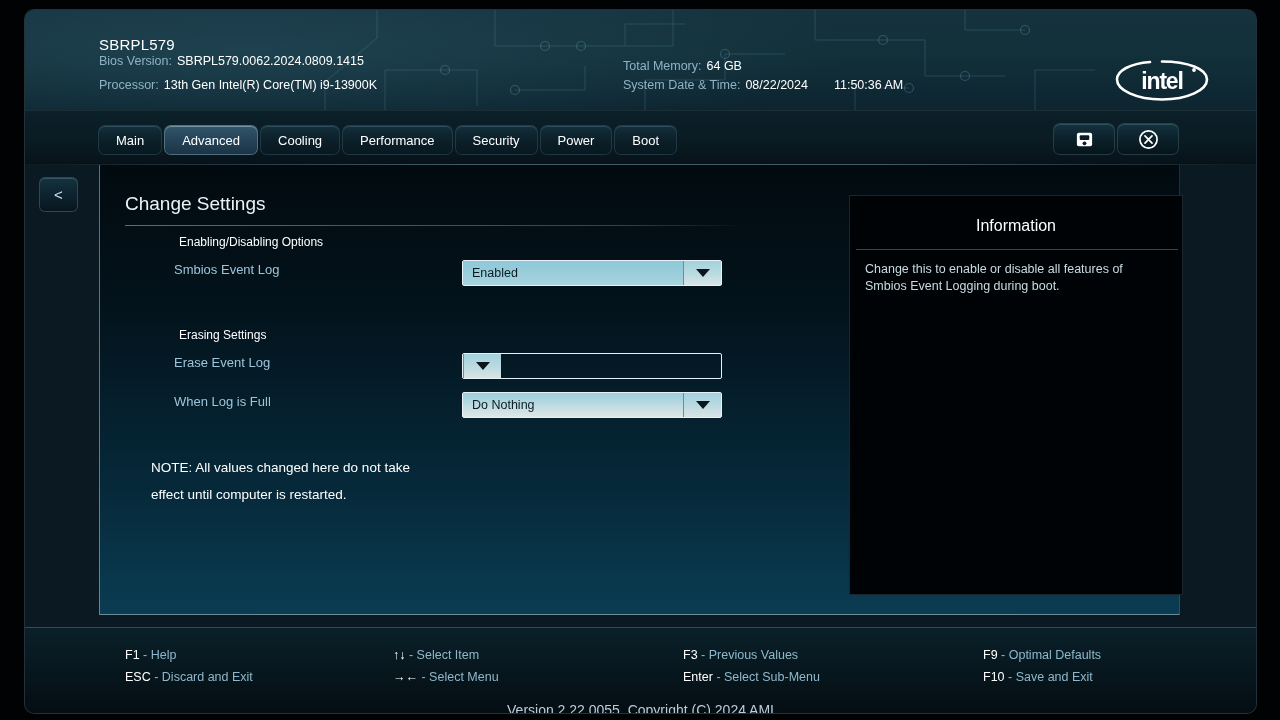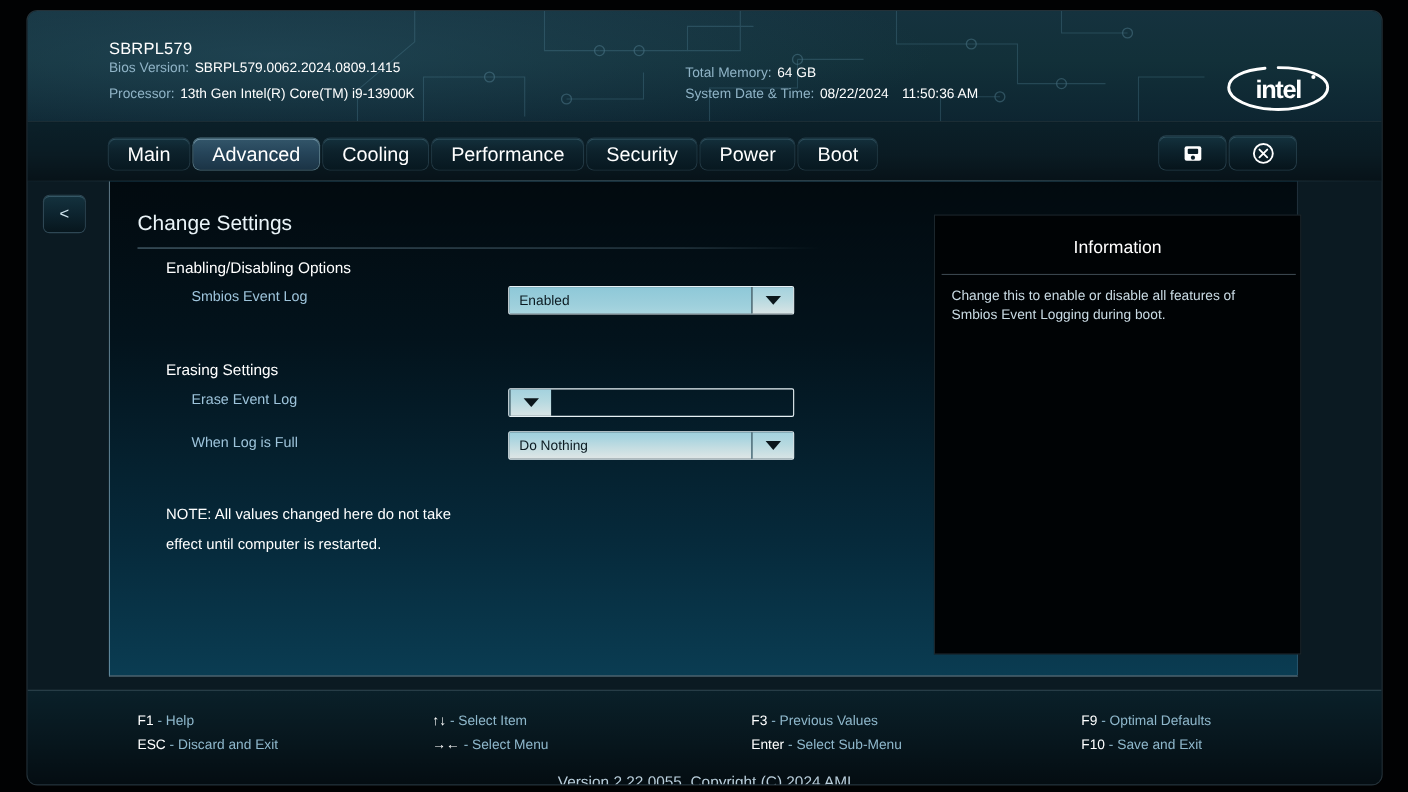--- a/index.html
+++ b/index.html
@@ -47,41 +47,41 @@
     color: #ffffff; font-size: 15px; letter-spacing: .2px;
   }
   .hdr-row { position: absolute; font-size: 12.5px; white-space: nowrap; }
   .hdr-lbl { color: #8fb3c6; }
   .hdr-val { color: #ffffff; margin-left: 5px; }
 
   #hdr-bios { left: 74px; top: 44px; }
   #hdr-proc { left: 74px; top: 68px; }
   #hdr-mem  { left: 598px; top: 49px; }
   #hdr-dt   { left: 598px; top: 68px; }
-  #hdr-time { margin-left: 12px; color:#ffffff; }
+  #hdr-time { margin-left: 26px; color:#ffffff; }
 
   
   #intel-logo { position: absolute; left: 1087px; top: 48px; width: 100px; height: 46px; }
 
   
   #tabbar {
     position: absolute; left: 0; top: 100px;
     width: 1231px; height: 55px;
     background: linear-gradient(180deg, #0b2029 0%, #0a1b23 55%, #071218 100%);
     border-top: 1px solid rgba(120,170,190,.18);
   }
   #tabbar::after {
     content:""; position:absolute; left:0; bottom:0; width:100%; height:1px;
     background: linear-gradient(90deg, rgba(130,180,200,.05), rgba(150,200,220,.40) 35%, rgba(150,200,220,.40) 70%, rgba(130,180,200,.05));
   }
   .tabs { position: absolute; left: 74px; top: 15px; display: flex; gap: 4px; }
   .tab {
     height: 28px; padding: 0 17px;
     display: flex; align-items: center; justify-content: center;
-    color: #ffffff; font-size: 18px; white-space: nowrap;
+    color: #ffffff; font-size: 13px; white-space: nowrap;
     border-radius: 6px; cursor: pointer;
     background: linear-gradient(180deg, #13303c 0%, #0d222c 40%, #071820 100%);
     box-shadow: inset 0 1px 0 rgba(150,200,220,.20), 0 0 0 1px rgba(90,130,150,.30);
   }
   .tab.active {
     background: linear-gradient(180deg, #33566a 0%, #26455a 45%, #1b3446 100%);
     box-shadow: inset 0 1px 0 rgba(190,225,240,.45), 0 0 0 1px rgba(140,185,205,.55);
   }
 
   
@@ -116,21 +116,21 @@
   #page-title {
     position: absolute; left: 25px; top: 28px;
     color: #eaf4f8; font-size: 19px;
   }
   #title-rule {
     position: absolute; left: 25px; top: 60px; width: 621px; height: 1px;
     background: linear-gradient(90deg, rgba(150,190,210,.55), rgba(150,190,210,.30) 80%, rgba(150,190,210,0));
   }
 
   .group-head {
-    position: absolute; color: #ffffff; font-size: 14px;
+    position: absolute; color: #ffffff; font-size: 12px; margin-left: 28px;
   }
   .opt-label {
     position: absolute; color: #9ec4db; font-size: 13px;
   }
 
   
   .dd {
     position: absolute; width: 260px; height: 26px;
     display: flex; cursor: pointer;
     border: 1px solid #e8f2f6;

